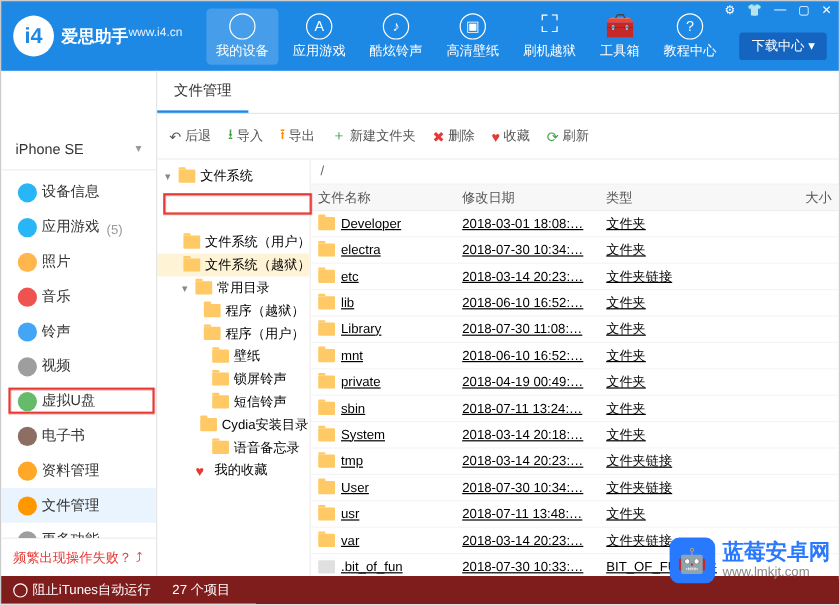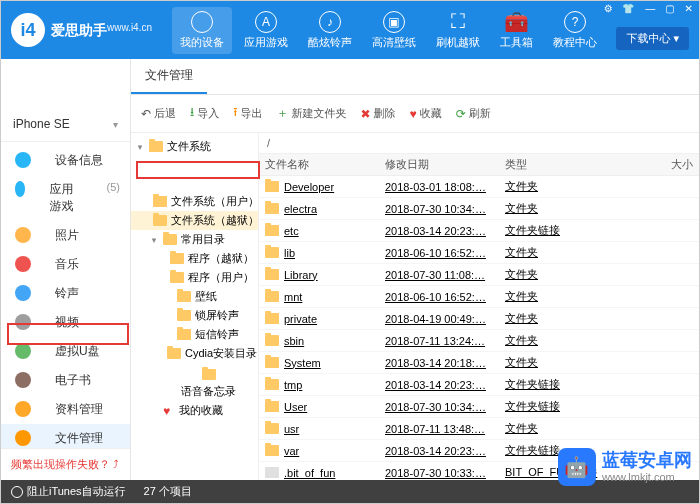--- a/index.html
+++ b/index.html
@@ -16,21 +16,21 @@
 .navitem.active { background: rgba(255,255,255,0.18); }
 .navicon { width: 22px; height: 22px; border: 1.5px solid #fff; border-radius: 50%; margin-bottom: 2px; display: flex; align-items: center; justify-content: center; font-size: 12px; }
 .navicon.noborder { border: none; font-size: 20px; }
 .win-controls { position: absolute; top: 2px; right: 6px; display: flex; gap: 10px; font-size: 10px; color: #fff; }
 .dl-btn { position: absolute; top: 26px; right: 10px; background: #1565c0; color: #fff; padding: 4px 10px; border-radius: 3px; font-size: 11px; cursor: pointer; }
 .body { flex: 1; display: flex; min-height: 0; }
 .sidebar { width: 130px; border-right: 1px solid #e5e5e5; display: flex; flex-direction: column; font-size: 12px; color: #333; }
 .device-hdr { padding: 10px 12px; border-bottom: 1px solid #eee; font-size: 12px; color: #333; display: flex; align-items: center; margin-top: 48px; }
 .device-hdr::after { content: "▾"; margin-left: auto; font-size: 10px; color: #999; }
 .side-items { flex: 1; overflow: auto; padding-top: 4px; }
-.side-item { display: flex; align-items: flex-start; padding: 6px 10px 6px 14px; gap: 24px; cursor: pointer; position: relative; }
+.side-item { display: flex; align-items: flex-end; padding: 6px 10px 6px 14px; gap: 4px; cursor: pointer; position: relative; }
 .side-item.active { background: #eaf4fe; }
 .side-icon { width: 16px; height: 16px; border-radius: 50%; display: inline-flex; align-items: center; justify-content: center; font-size: 10px; color: #fff; }
 .count { color: #999; font-size: 11px; margin-left: 2px; }
 .red-box-1 { position: absolute; border: 2px solid #e53935; pointer-events: none; }
 .side-help { padding: 8px 10px; color: #e53935; font-size: 11px; border-top: 1px solid #eee; }
 .main { flex: 1; display: flex; flex-direction: column; min-width: 0; }
 .tabbar { border-bottom: 1px solid #e5e5e5; display: flex; }
 .tab { padding: 8px 14px; font-size: 12px; color: #333; border-bottom: 2px solid #1e88e5; }
 .toolbar { display: flex; align-items: center; gap: 14px; padding: 8px 10px; font-size: 11px; color: #555; border-bottom: 1px solid #eee; }
 .tbtn { display: flex; align-items: center; gap: 3px; cursor: pointer; }
@@ -51,21 +51,21 @@
 .col-name { flex: 1.8; display: flex; align-items: center; gap: 5px; }
 .col-date { width: 120px; }
 .col-type { width: 150px; }
 .col-size { width: 50px; text-align: right; }
 .file-list { flex: 1; overflow: auto; text-decoration: underline; }
 .file-row { border-bottom: 1px solid #f5f5f5; cursor: pointer; }
 .file-ico { width: 14px; height: 11px; flex-shrink: 0; background: #ffca66; border-radius: 1px; position: relative; }
 .file-ico::before { content: ""; position: absolute; top: -2px; left: 0; width: 6px; height: 2px; background: #ffca66; border-radius: 1px 1px 0 0; }
 .file-ico.doc { background: #e0e0e0; border-radius: 1px; }
 .file-ico.doc::before { display: none; }
-.statusbar { background: #404040; color: #fff; font-size: 11px; display: flex; align-items: center; padding: 4px 10px; gap: 18px; }
+.statusbar { background: #7f1d1d; color: #fff; font-size: 11px; display: flex; align-items: center; padding: 4px 10px; gap: 18px; }
 .status-circle { width: 12px; height: 12px; border: 1.5px solid #fff; border-radius: 50%; display: inline-block; margin-right: 4px; vertical-align: middle; }
 .watermark { position: absolute; right: 0; bottom: 14px; display: flex; align-items: center; gap: 6px; background: rgba(255,255,255,0.0); padding: 4px 8px; pointer-events: none; }
 .wm-badge { width: 38px; height: 38px; background: #2979ff; border-radius: 8px; display: flex; align-items: center; justify-content: center; color: #fff; font-size: 20px; }
 .wm-text { display: flex; flex-direction: column; line-height: 1.1; }
 .wm-text .a { color: #2979ff; font-weight: bold; font-size: 18px; }
 .wm-text .b { color: #888; font-size: 11px; }
 </style>
 </head>
 <body>
 
@@ -254,21 +254,21 @@
               <div class="tree-node" style="padding-left: 32px;">
                 <span class="tree-toggle"></span>
                 <span class="folder-ico"></span>
                 <span>短信铃声</span>
               </div>
               <div class="tree-node" style="padding-left: 32px; text-align: center;">
                 <span class="tree-toggle"></span>
                 <span class="folder-ico"></span>
                 <span>Cydia安装目录</span>
               </div>
-              <div class="tree-node" style="padding-left: 32px; flex-direction: column;">
+              <div class="tree-node" style="padding-left: 32px;">
                 <span class="tree-toggle"></span>
                 <span class="folder-ico"></span>
                 <span>语音备忘录</span>
               </div>
               <div class="tree-node" style="padding-left: 18px;">
                 <span class="tree-toggle"></span>
                 <span class="heart-ico">♥</span>
                 <span>我的收藏</span>
               </div>
             </div>

